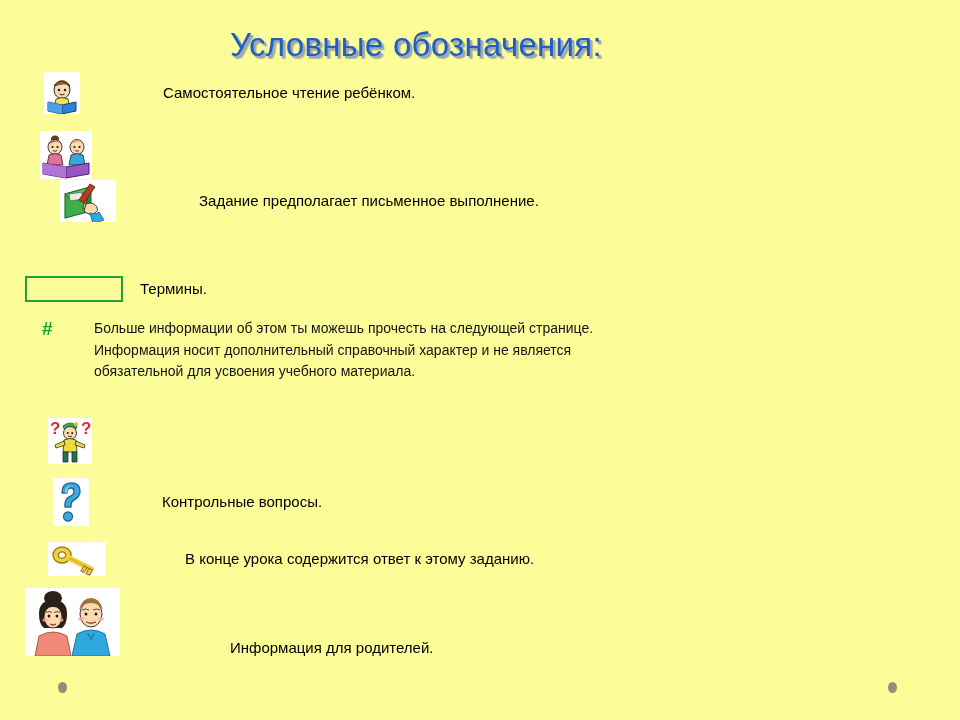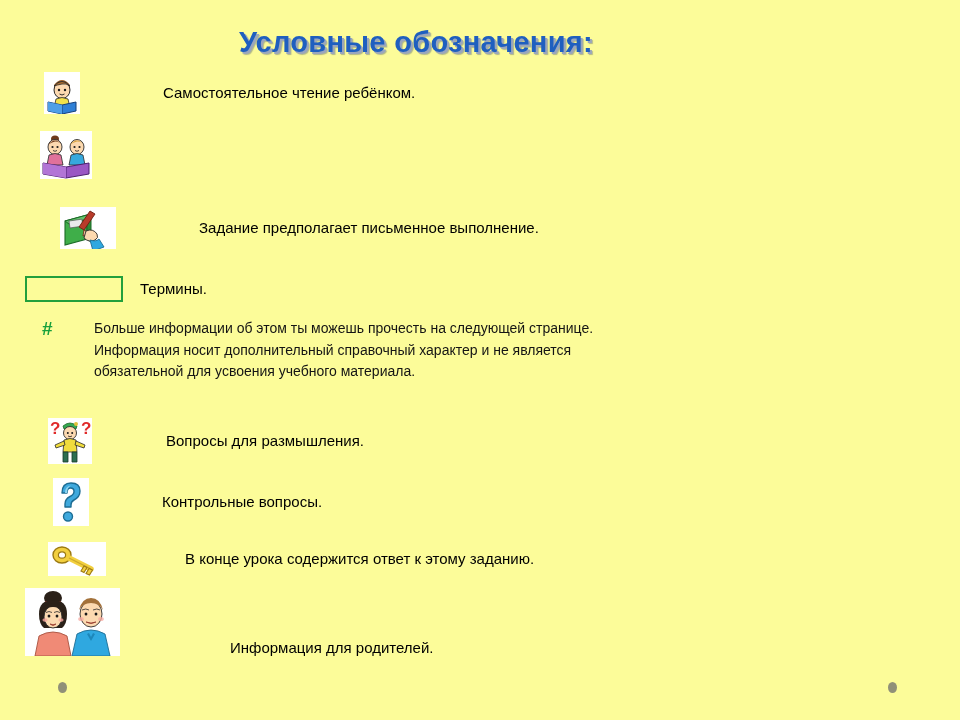--- a/index.html
+++ b/index.html
@@ -20,22 +20,22 @@
     height: 720px;
   }
 
   
   .title {
     position: absolute;
     top: 26px;
     left: 0;
     width: 832px;
     text-align: center;
-    font-size: 29px;
-    font-weight: bold;
+    font-size: 33px;
+    font-weight: normal;
     color: #1f5fbf;
     letter-spacing: 0.3px;
     text-shadow: 2px 2px 0 #9aa6bd, 3px 3px 1px rgba(40,60,110,0.35);
     white-space: nowrap;
   }
 
   
   .row {
     position: absolute;
     display: flex;
@@ -60,21 +60,21 @@
   }
   .para-text div { white-space: nowrap; }
 
   
   #row-self-read   { left: 44px;  top: 72px;  }
   #row-self-read .row-text { margin-left: 83px; }
 
   #row-together    { left: 40px;  top: 131px; }
   #row-together .row-text { margin-left: 83px; }
 
-  #row-written     { left: 40px;  top: 207px; padding-left: 20px; }
+  #row-written     { left: 40px;  top: 180px; padding-left: 20px; }
   #row-written .row-text { margin-left: 83px; }
 
   #row-terms       { left: 25px;  top: 276px; }
   #row-terms .row-text { margin-left: 17px; }
 
   #row-more-info   { left: 42px;  top: 318px; }
   #row-more-info .hash {
     color: #18a03c;
     font-weight: bold;
     font-size: 19px;
@@ -224,21 +224,20 @@
         <path d="M20 18 q2 1.5 4 0" stroke="#1a1a1a" stroke-width="0.8" fill="none"></path>
 
         <path d="M16 22 q6 -3 12 0 l1 12 l-14 0 z" fill="#f0dc3c" stroke="#2b2b2b" stroke-width="0.8"></path>
         <path d="M16 23 l-9 4 l1 3 l9 -3 z" fill="#f0dc3c" stroke="#2b2b2b" stroke-width="0.8"></path>
         <path d="M28 23 l9 4 l-1 3 l-9 -3 z" fill="#f0dc3c" stroke="#2b2b2b" stroke-width="0.8"></path>
 
         <path d="M15 34 l5 0 l0 10 l-5 0 z" fill="#2c6e4f" stroke="#17392a" stroke-width="0.8"></path>
         <path d="M24 34 l5 0 l0 10 l-5 0 z" fill="#2c6e4f" stroke="#17392a" stroke-width="0.8"></path>
       </svg>
     </div>
-    <div class="row-text">Вопросы для размышления.</div>
   </div>
 
   <div class="row" id="row-control">
     <div class="icon-box" style="width:36px;height:48px;">
       <svg class="icon-svg" viewBox="0 0 36 48" width="36" height="48">
         <rect x="0" y="0" width="36" height="48" fill="#ffffff"></rect>
         <path d="M9 15 q0 -10 9 -10 q9 0 9 8 q0 6 -6 9 q-3 1.5 -3 5 l0 2 l-6 0 l0 -3 q0 -5 5 -7.5 q4 -2 4 -5 q0 -3.5 -3.5 -3.5 q-3.5 0 -3.5 5 z" fill="#3fa9dd" stroke="#1d6d94" stroke-width="1.4" stroke-linejoin="round"></path>
         <circle cx="15" cy="38.5" r="4.5" fill="#3fa9dd" stroke="#1d6d94" stroke-width="1.4"></circle>
         <path d="M12 15 q0 -7 6 -7.5 q-4 2 -4 7.5 z" fill="#8fd4ef"></path>
       </svg>

